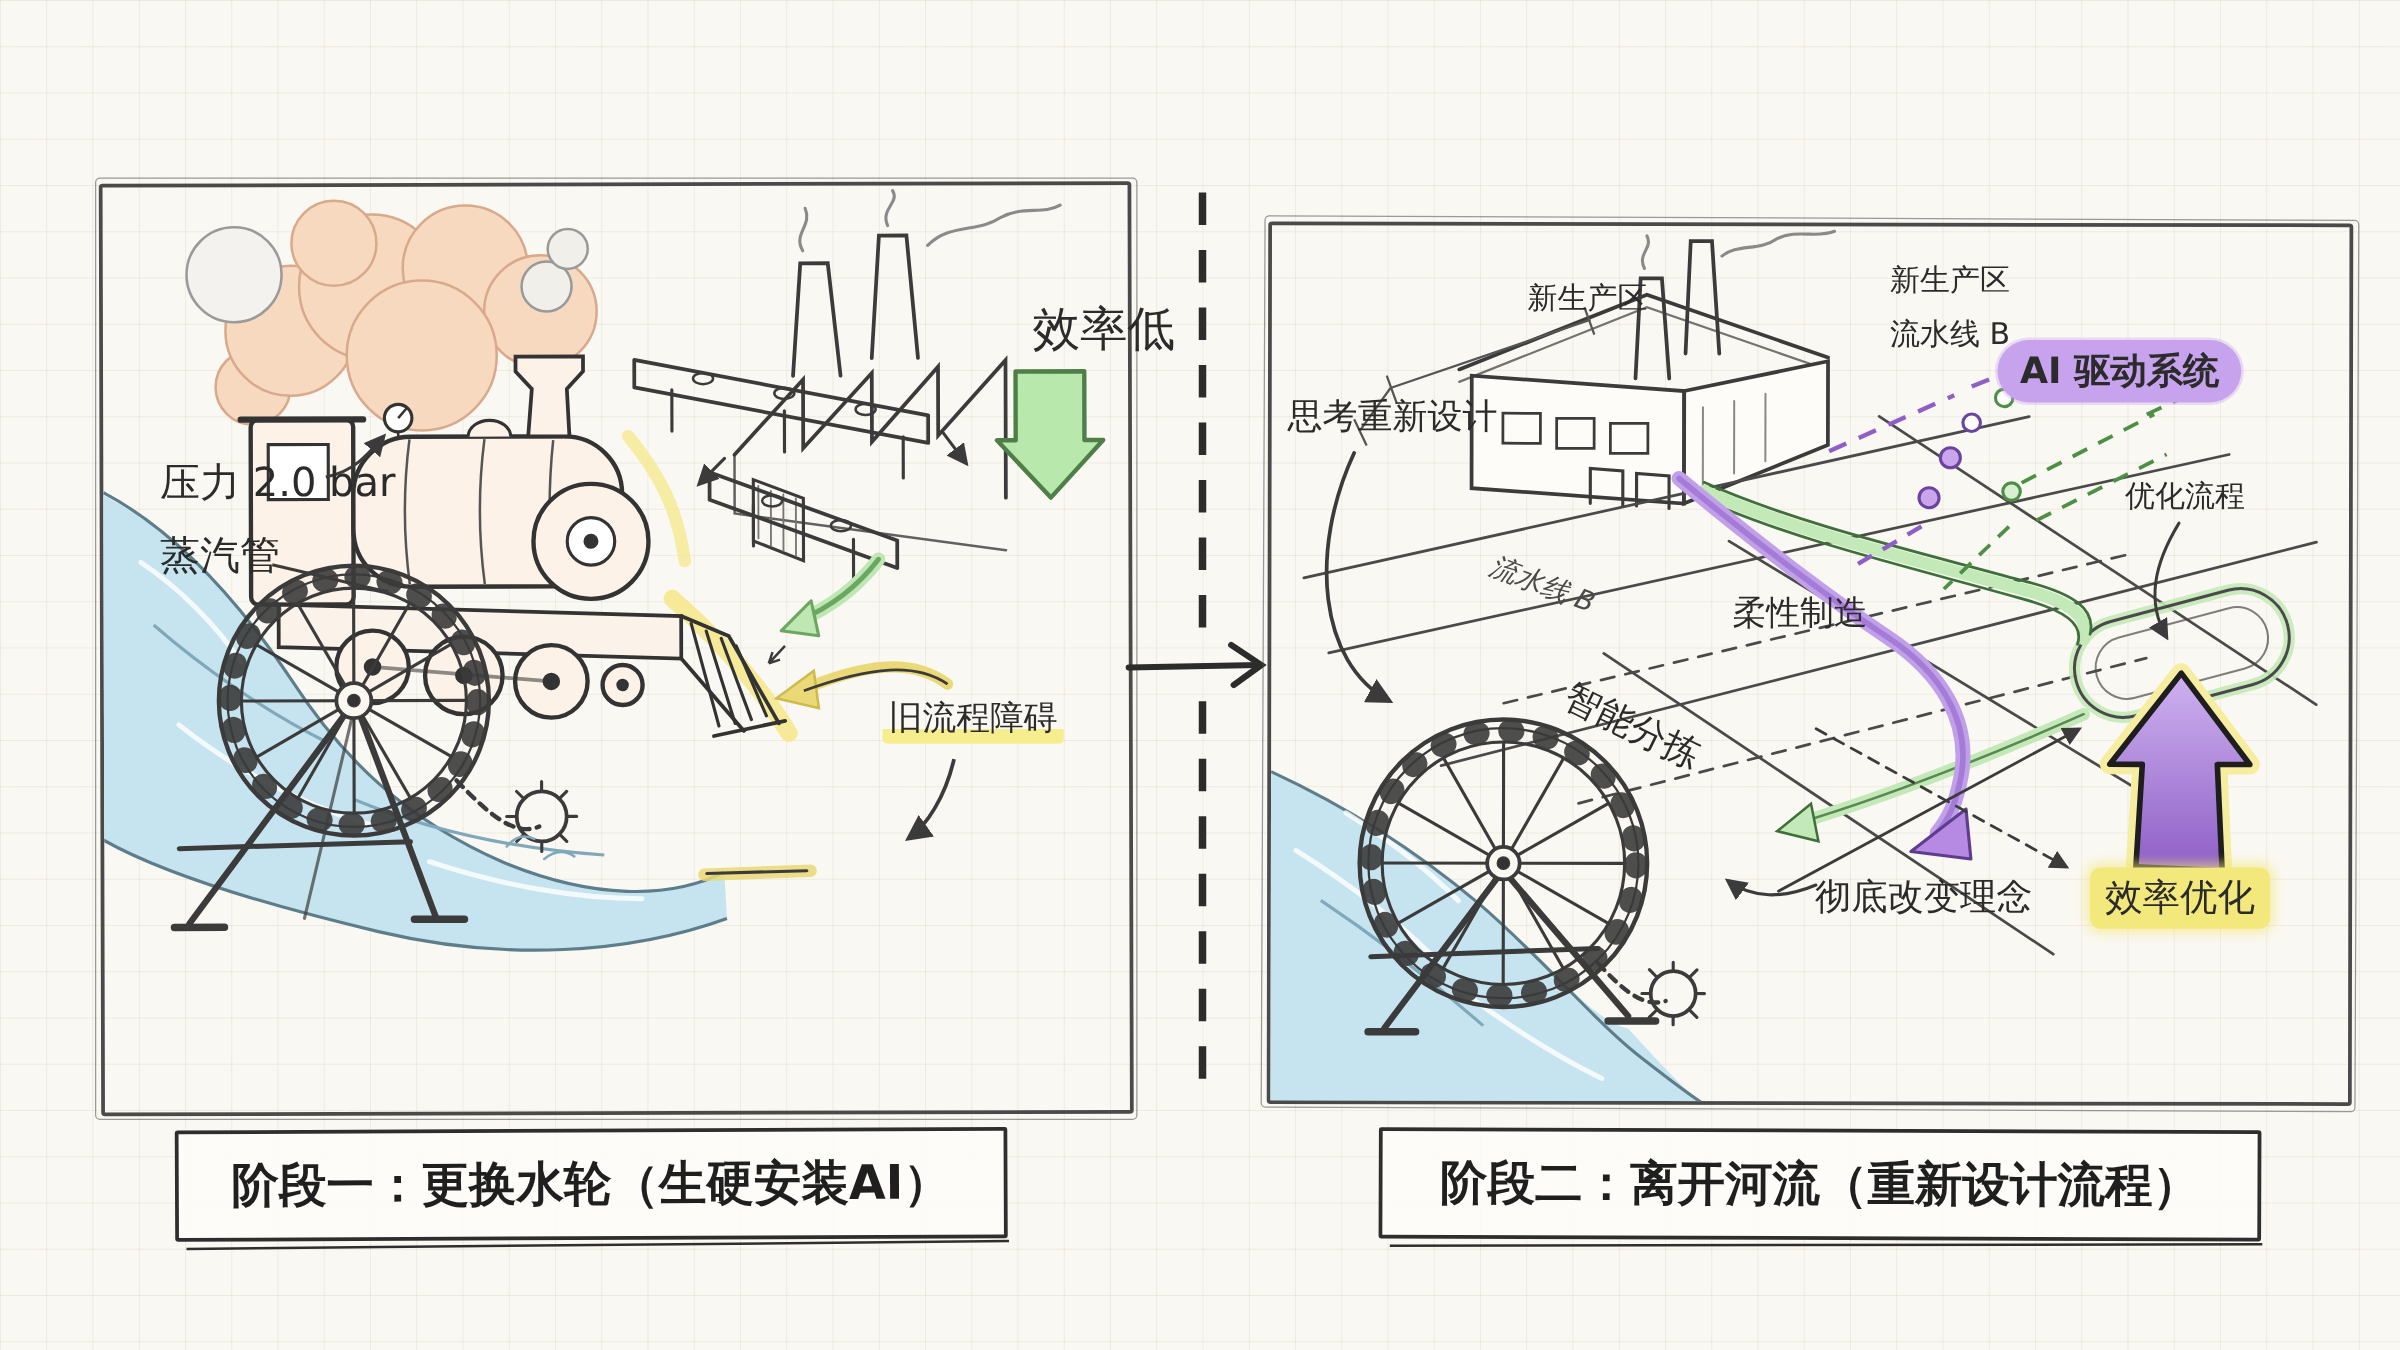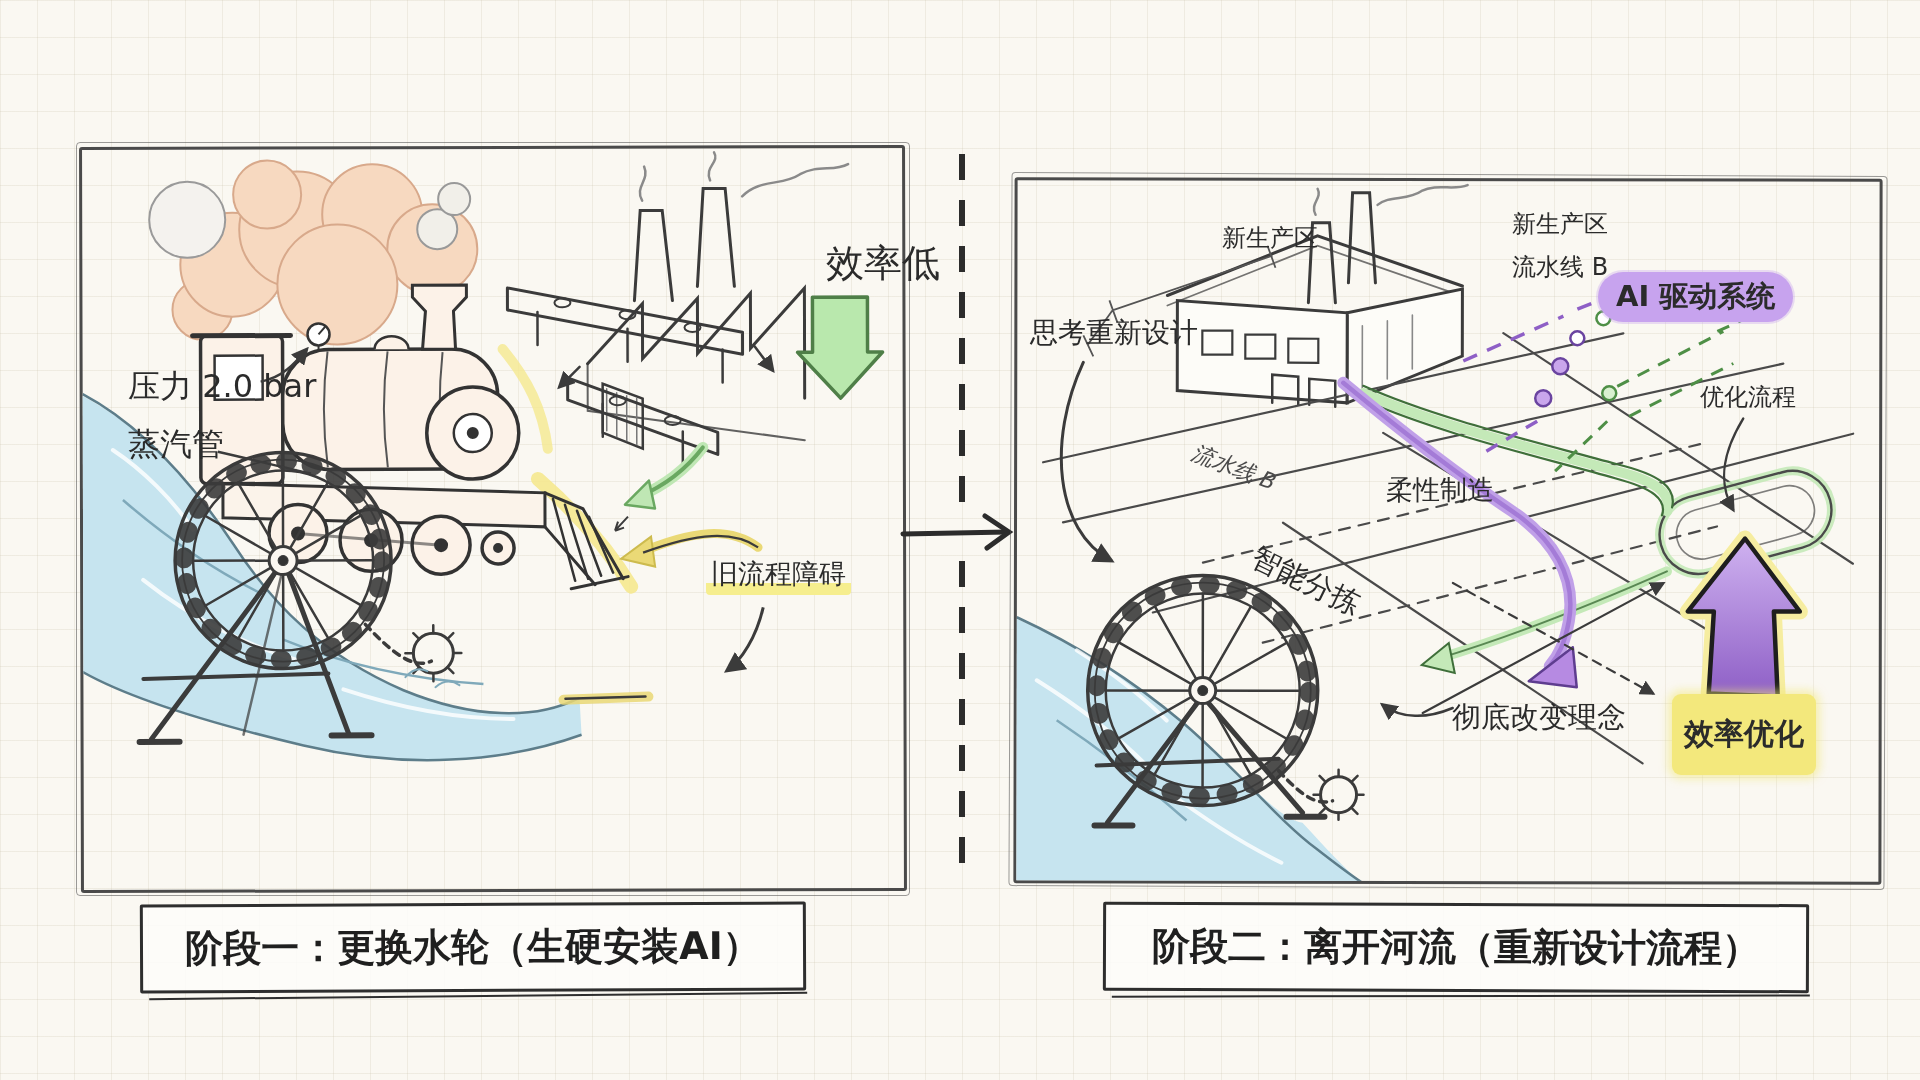--- a/index.html
+++ b/index.html
@@ -19,21 +19,21 @@
   }
   .panel{position:absolute;border:3px solid #4a4a4a;border-radius:3px;background:transparent;}
   .panel::after{content:"";position:absolute;inset:-7px;border:1.5px solid rgba(74,74,74,.55);border-radius:4px;transform:rotate(.15deg);pointer-events:none;}
   .panel-left{left:80px;top:146px;width:820px;height:740px;transform:rotate(-.15deg);}
   .panel-right{left:1014px;top:178px;width:862px;height:700px;transform:rotate(.1deg);}
   .panel svg{position:absolute;left:0;top:0;}
   .divider{position:absolute;left:895px;top:146px;width:135px;height:740px;}
   .label{position:absolute;white-space:nowrap;color:#2b2b2b;z-index:6;}
   .hl-underline{background:linear-gradient(to top,#f6ee8e 30%, rgba(246,238,142,0) 30%);padding:0 5px 3px 5px;border-radius:4px;}
   .pill-purple{background:#c7a3ee;padding:5px 18px;border-radius:26px;font-weight:700;box-shadow:0 0 0 2px rgba(199,163,238,.35);}
-  .pill-yellow{background:#f3e87c;padding:20px 12px;border-radius:9px;font-weight:700;box-shadow:0 0 8px 4px rgba(243,232,124,.55);}
+  .pill-yellow{background:#f3e87c;padding:4px 12px;border-radius:9px;font-weight:400;box-shadow:0 0 8px 4px rgba(243,232,124,.55);}
   .caption{
     position:absolute;display:flex;align-items:center;justify-content:center;
     border:3.5px solid #2e2e2e;border-radius:2px;background:rgba(253,253,250,.85);
     font-size:38px;font-weight:700;color:#1f1f1f;z-index:6;
   }
   .caption::after{content:"";position:absolute;left:6px;right:-4px;bottom:-8px;border-bottom:2.5px solid #2e2e2e;transform:rotate(-.3deg);}
   .caption-left{left:140px;top:903px;width:660px;height:83px;transform:rotate(-.25deg);}
   .caption-right{left:1103px;top:903px;width:700px;height:83px;transform:rotate(.2deg);}
   .rot{transform-origin:left top;}
 </style>

